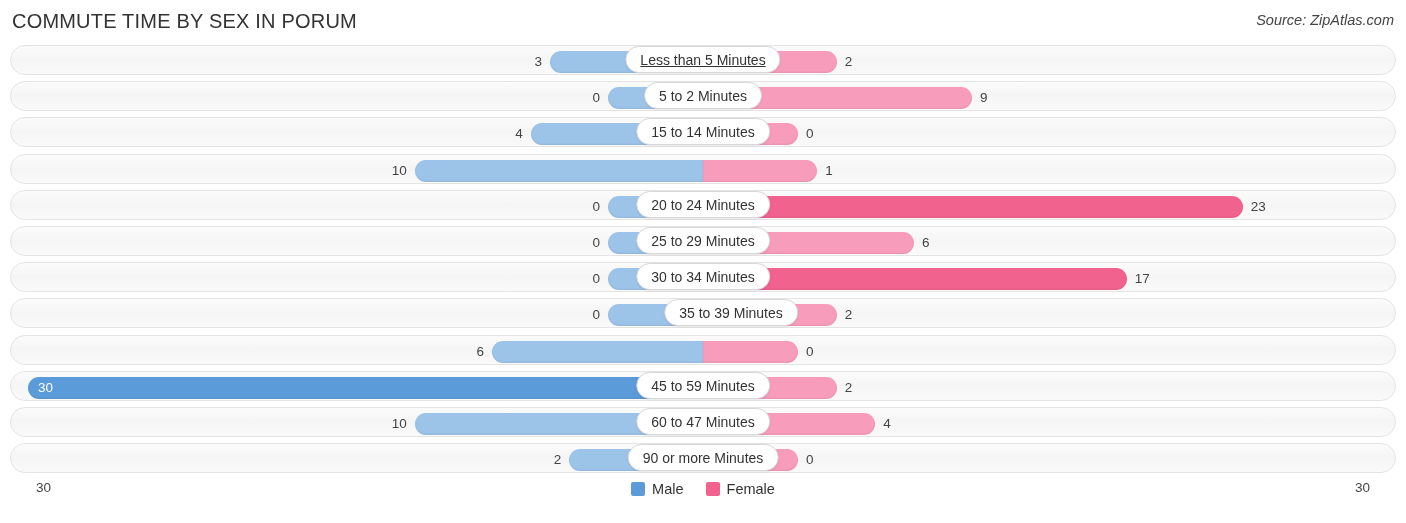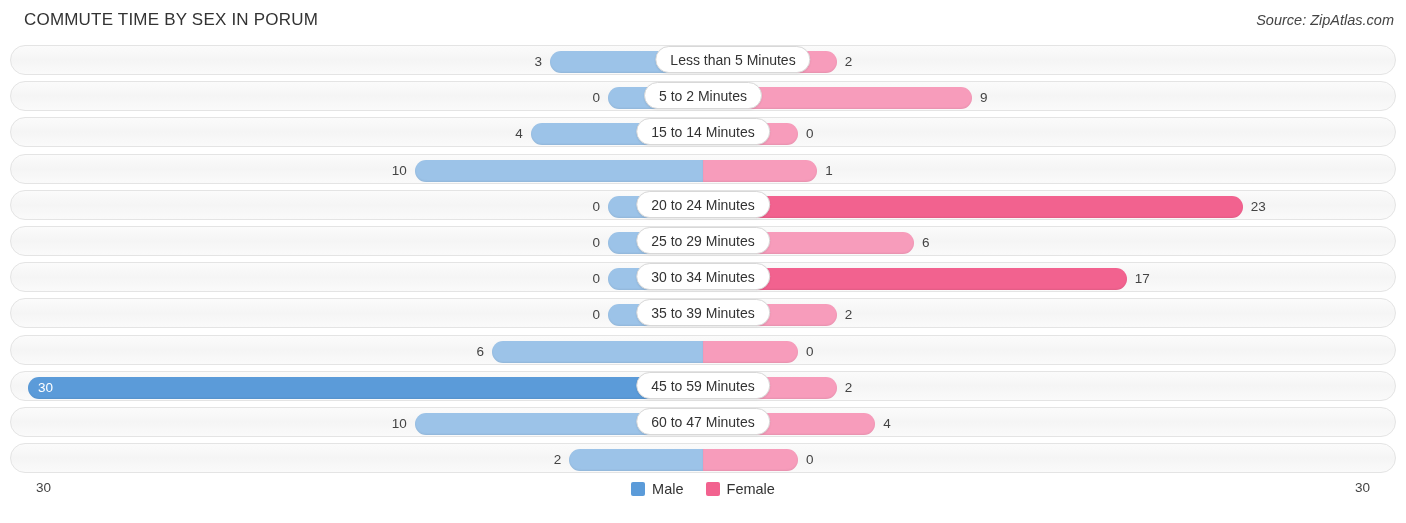--- a/index.html
+++ b/index.html
@@ -26,26 +26,25 @@
   .header {
     position: relative;
     height: 42px;
     padding: 0 12px;
     box-sizing: border-box;
   }
   .chart-title {
     position: absolute;
     left: 12px;
     top: 10px;
-    font-size: 17px;
+    font-size: 20px;
     font-weight: 400;
     letter-spacing: 0.2px;
     color: #333333;
     white-space: nowrap;
-    margin-left: 12px;
   }
   .source-note {
     position: absolute;
     right: 12px;
     top: 12px;
     font-size: 14.5px;
     font-style: italic;
     color: #444444;
     white-space: nowrap;
   }
@@ -172,21 +171,21 @@
     <div class="source-note">Source: ZipAtlas.com</div>
   </div>
 
   <div class="plot" id="plot">
       <div class="row">
         <div class="track"></div>
         <div class="bar bar-left" style="left: 540px; width: 153px; background: rgb(156, 195, 232);"></div>
         <div class="val val-out-left" style="right: 854px;">3</div>
         <div class="bar bar-right" style="left: 693px; width: 133.667px; background: rgb(247, 156, 187);"></div>
         <div class="val val-out-right" style="left: 834.667px;">2</div>
-        <div class="center-pill" style="left: 723px;">Less than 5 Minutes</div>
+        <div class="center-pill" style="left: 693px; text-decoration: underline;">Less than 5 Minutes</div>
       </div>
       <div class="row">
         <div class="track"></div>
         <div class="bar bar-left" style="left: 598px; width: 95px; background: rgb(156, 195, 232);"></div>
         <div class="val val-out-left" style="right: 796px;">0</div>
         <div class="bar bar-right" style="left: 693px; width: 269px; background: rgb(247, 156, 187);"></div>
         <div class="val val-out-right" style="left: 970px;">9</div>
         <div class="center-pill" style="left: 693px;">5 to 2 Minutes</div>
       </div>
       <div class="row">
@@ -227,21 +226,21 @@
         <div class="bar bar-right" style="left: 693px; width: 423.667px; background: rgb(242, 98, 143);"></div>
         <div class="val val-out-right" style="left: 1124.67px;">17</div>
         <div class="center-pill" style="left: 693px;">30 to 34 Minutes</div>
       </div>
       <div class="row">
         <div class="track"></div>
         <div class="bar bar-left" style="left: 598px; width: 95px; background: rgb(156, 195, 232);"></div>
         <div class="val val-out-left" style="right: 796px;">0</div>
         <div class="bar bar-right" style="left: 693px; width: 133.667px; background: rgb(247, 156, 187);"></div>
         <div class="val val-out-right" style="left: 834.667px;">2</div>
-        <div class="center-pill" style="left: 693px;">35 to 39 Minutes</div>
+        <div class="center-pill" style="left: 721px;">35 to 39 Minutes</div>
       </div>
       <div class="row">
         <div class="track"></div>
         <div class="bar bar-left" style="left: 482px; width: 211px; background: rgb(156, 195, 232);"></div>
         <div class="val val-out-left" style="right: 912px;">6</div>
         <div class="bar bar-right" style="left: 693px; width: 95px; background: rgb(247, 156, 187);"></div>
         <div class="val val-out-right" style="left: 796px;">0</div>
       </div>
       <div class="row">
         <div class="track"></div>
@@ -258,20 +257,21 @@
         <div class="bar bar-right" style="left: 693px; width: 172.333px; background: rgb(247, 156, 187);"></div>
         <div class="val val-out-right" style="left: 873.333px;">4</div>
         <div class="center-pill" style="left: 693px;">60 to 47 Minutes</div>
       </div>
       <div class="row">
         <div class="track"></div>
         <div class="bar bar-left" style="left: 559.333px; width: 133.667px; background: rgb(156, 195, 232);"></div>
         <div class="val val-out-left" style="right: 834.667px;">2</div>
         <div class="bar bar-right" style="left: 693px; width: 95px; background: rgb(247, 156, 187);"></div>
         <div class="val val-out-right" style="left: 796px;">0</div>
+        <div class="center-pill" style="left: 693px;">90 or more Minutes</div>
       </div>
     </div>
 
   <div class="footer">
     <div class="axis-label axis-left">30</div>
     <div class="axis-label axis-right">30</div>
     <div class="legend" id="legend">
         <div class="legend-item">
           <span class="swatch" style="background: rgb(91, 155, 217);"></span>
           <span>Male</span>

